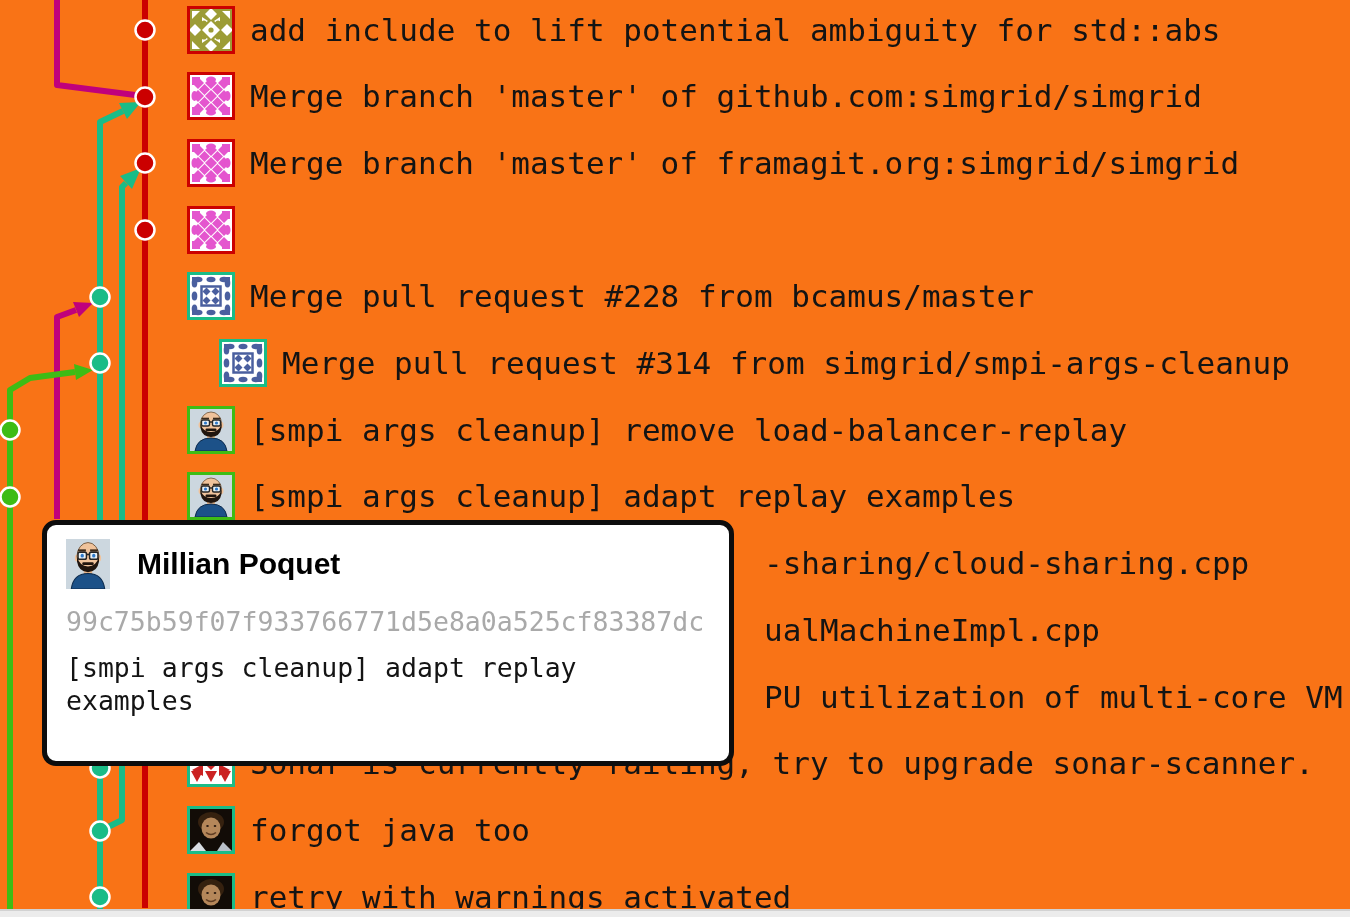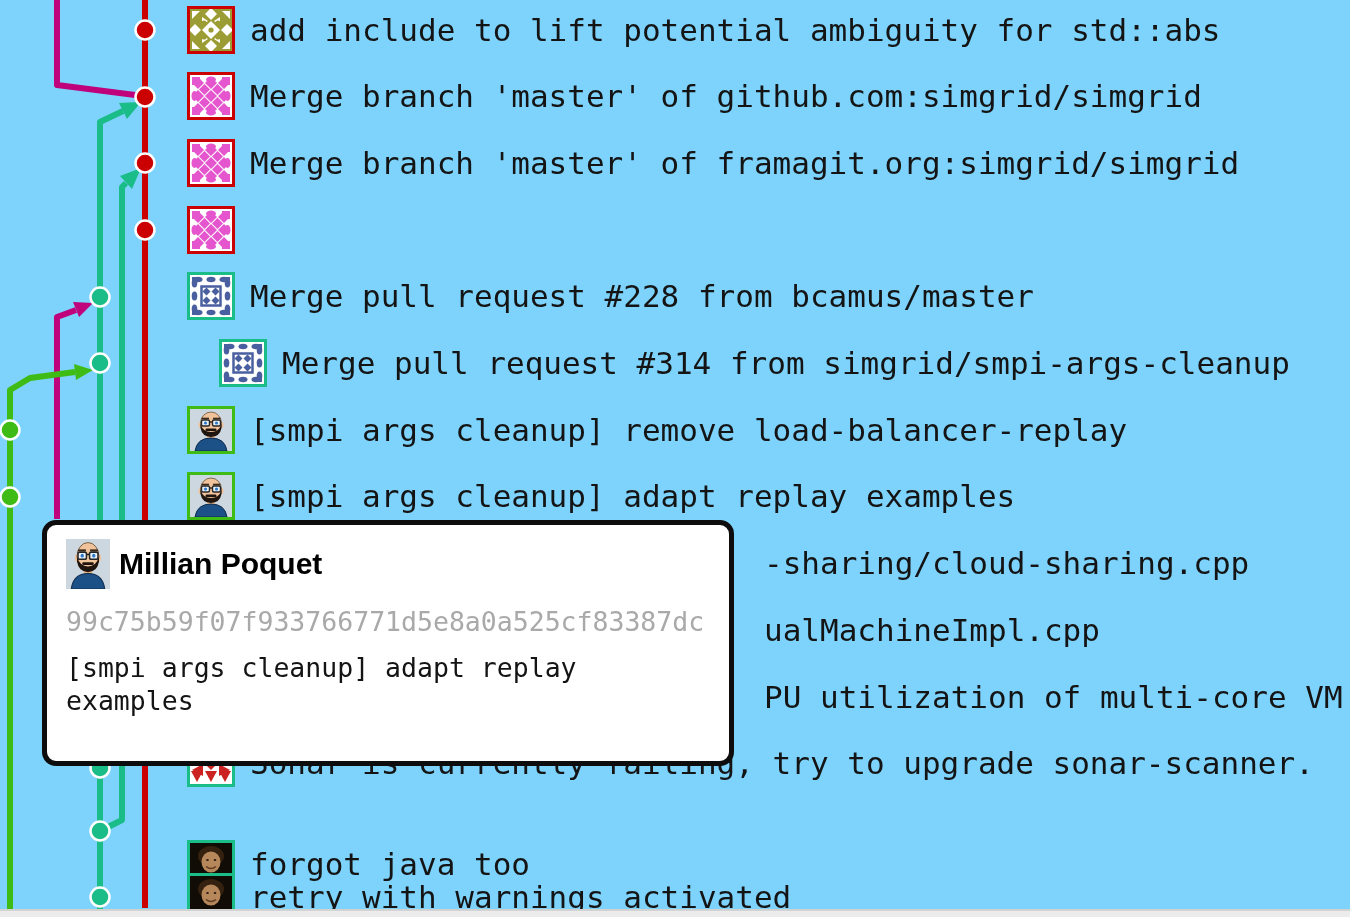--- a/index.html
+++ b/index.html
@@ -1,16 +1,16 @@
 <!DOCTYPE html>
 <html style="--red: #cb0000; --teal: #1abc87; --magenta: #c0017c; --green: #3ebc15;"><head>
 <meta charset="utf-8">
 <style>
   html,body{margin:0;padding:0;background:#fff;}
-  .app{position:relative;width:1350px;height:917px;background:#7dd3fc;overflow:hidden;
+  .app{position:relative;width:1350px;height:917px;background:#f97316;overflow:hidden;
        font-family:"DejaVu Sans Mono", monospace;}
 
   
   .graph{position:absolute;left:0;top:0;z-index:1;}
   .graph path{fill:none;stroke-width:6;stroke-linejoin:round;stroke-linecap:butt;}
   .l-red{stroke:var(--red);}
   .l-teal{stroke:var(--teal);stroke-width:6.5;}
   .l-magenta{stroke:var(--magenta);stroke-width:5.5;}
   .l-green{stroke:var(--green);stroke-width:5.5;}
   .f-teal{fill:var(--teal);}
@@ -32,21 +32,21 @@
   .b-teal{border-color:var(--teal);}
   .b-green{border-color:var(--green);}
   .commit-msg{position:absolute;left:250px;top:0;height:67px;line-height:67px;
               font-size:31px;color:#141414;white-space:pre;}
   .partial .commit-msg{left:764px;}
 
   
   .tooltip{position:absolute;left:42px;top:520px;width:692px;height:246px;
            box-sizing:border-box;background:#fff;border:5px solid #0d0d0d;
            border-radius:14px;padding:14px 19px;z-index:10;}
-  .tt-head{display:flex;align-items:center;gap:9px;margin-bottom:17px;}
+  .tt-head{display:flex;align-items:center;gap:27px;margin-bottom:17px;}
   .tt-avatar{width:44px;height:50px;display:block;flex:0 0 auto;}
   .tt-avatar svg{display:block;width:100%;height:100%;}
   .tt-name{font-family:"Liberation Sans", sans-serif;font-weight:bold;
            font-size:30px;color:#000;}
   .tt-hash{font-size:26.5px;color:#a9a9a9;white-space:nowrap;margin-bottom:14px;}
   .tt-msg{font-size:26.5px;color:#141414;line-height:33px;width:610px;}
 
   
   .bottom-strip{position:absolute;left:0;top:909px;width:1350px;height:8px;
                 box-sizing:border-box;background:#ececec;border-top:2px solid #d2d2d2;
@@ -319,21 +319,21 @@
             <path d="M35 40 l6 -11 h-12 Z" fill="#cb2222"></path>
             <path d="M2 14 l11 -6 v12 Z" fill="#cb2222"></path>
             <path d="M40 14 l-11 -6 v12 Z" fill="#cb2222"></path>
             <path d="M2 28 l11 -6 v12 Z" fill="#cb2222"></path>
             <path d="M40 28 l-11 -6 v12 Z" fill="#cb2222"></path>
             <path d="M21 14 L28 21 L21 28 L14 21 Z" fill="#cb2222"></path>
           </svg>
         </span>
         <span class="commit-msg">Sonar is currently failing, try to upgrade sonar-scanner.</span>
       </li>
-      <li class="commit-row" style="top: 831px; text-align: center;">
+      <li class="commit-row" style="top: 797px; text-align: center;">
         <span class="commit-avatar b-teal">
           <svg viewBox="0 0 42 42" preserveAspectRatio="none">
             <rect width="42" height="42" fill="#120c07"></rect>
             <ellipse cx="21" cy="13" rx="13" ry="10" fill="#35210f"></ellipse>
             <ellipse cx="21" cy="19" rx="9.5" ry="10.5" fill="#b5875a"></ellipse>
             <ellipse cx="17.5" cy="17" rx="1.3" ry="1" fill="#2a1a10"></ellipse>
             <ellipse cx="25" cy="17" rx="1.3" ry="1" fill="#2a1a10"></ellipse>
             <path d="M16 23.5 Q21 27.5 26 23.5" stroke="#5f3c22" stroke-width="1.6" fill="none"></path>
             <path d="M0 42 L9 33 L16 42 Z" fill="#d9dee3"></path>
             <path d="M42 42 L33 33 L27 42 Z" fill="#b9c0c8"></path>

